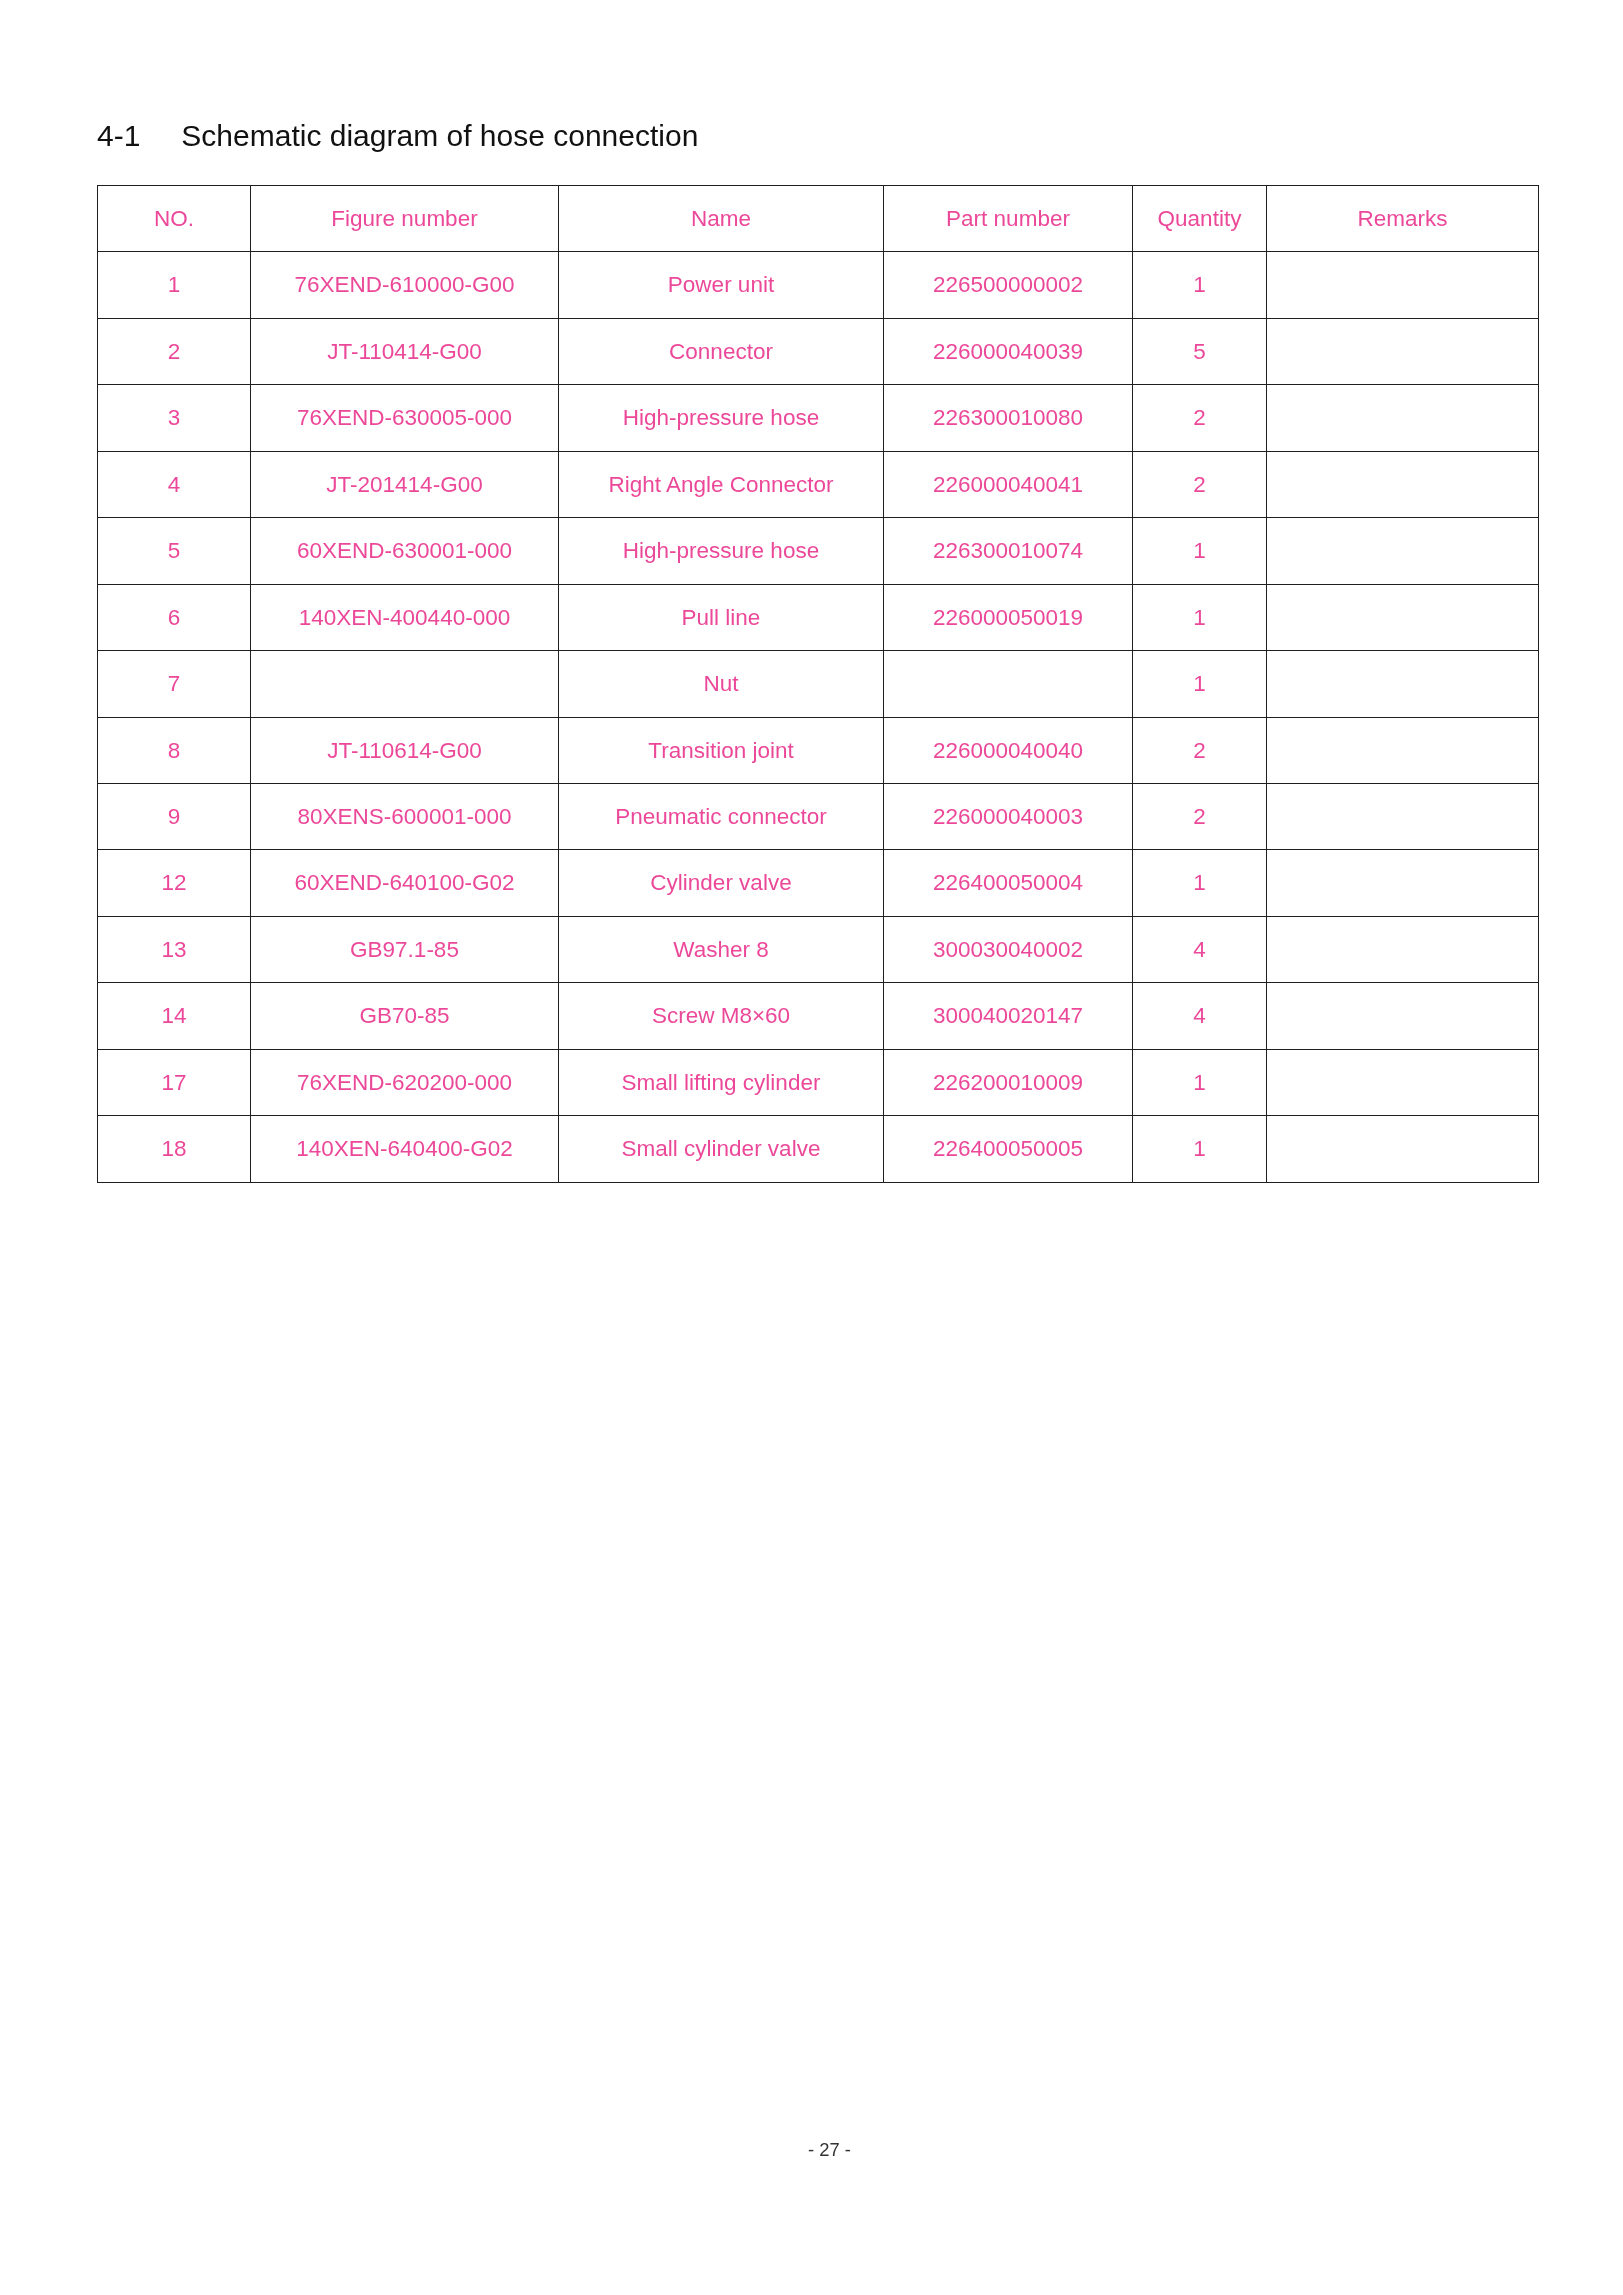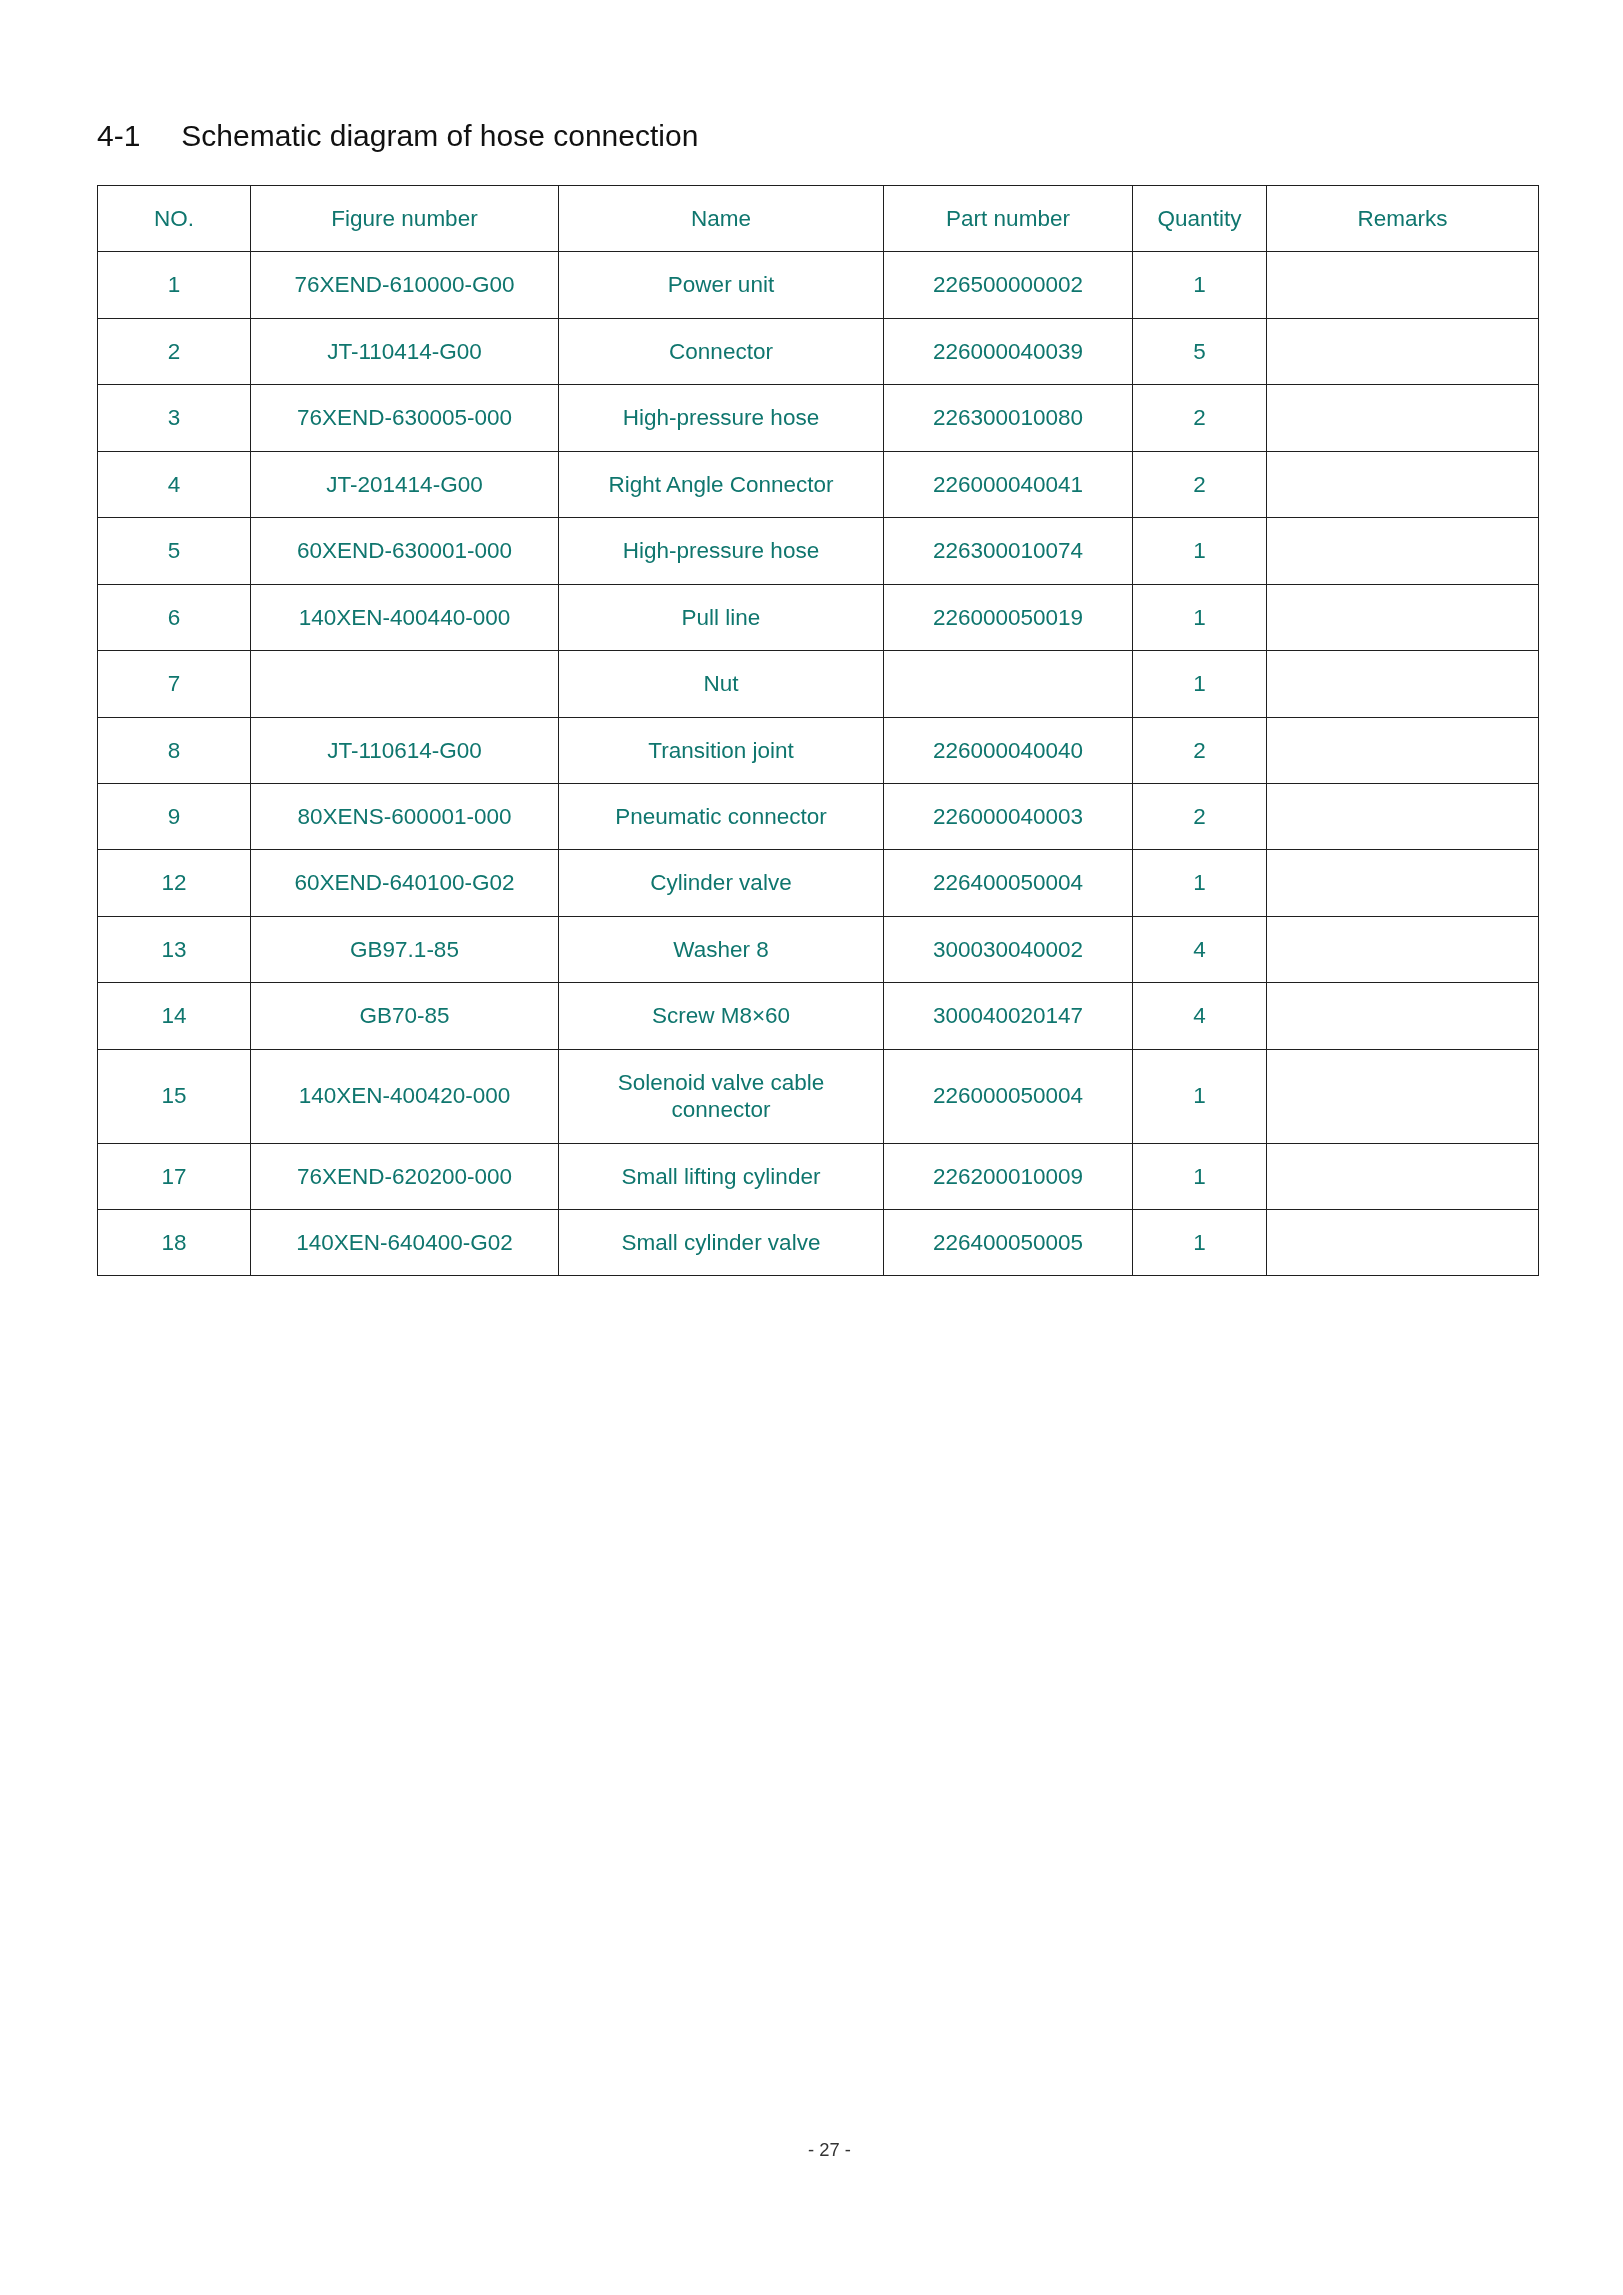--- a/index.html
+++ b/index.html
@@ -29,21 +29,21 @@
     margin-left: 41px;
   }
   table.parts {
     position: absolute;
     left: 97px;
     top: 185px;
     border-collapse: collapse;
     table-layout: fixed;
     width: 1442px;
     font-size: 22.5px;
-    color: #0f766e;
+    color: #ec4899;
   }
   table.parts th, table.parts td {
     border: 1.4px solid #1f1f1f;
     text-align: center;
     vertical-align: middle;
     padding: 19px 8.2px;
     line-height: 1.22;
     font-weight: 400;
     word-wrap: break-word;
   }
@@ -183,28 +183,20 @@
         </tr>
         <tr>
           <td>14</td>
           <td>GB70-85</td>
           <td>Screw M8×60</td>
           <td>300040020147</td>
           <td>4</td>
           <td></td>
         </tr>
         <tr>
-          <td>15</td>
-          <td>140XEN-400420-000</td>
-          <td>Solenoid valve cable connector</td>
-          <td>226000050004</td>
-          <td>1</td>
-          <td></td>
-        </tr>
-        <tr>
           <td>17</td>
           <td>76XEND-620200-000</td>
           <td>Small lifting cylinder</td>
           <td>226200010009</td>
           <td>1</td>
           <td></td>
         </tr>
         <tr>
           <td>18</td>
           <td>140XEN-640400-G02</td>

